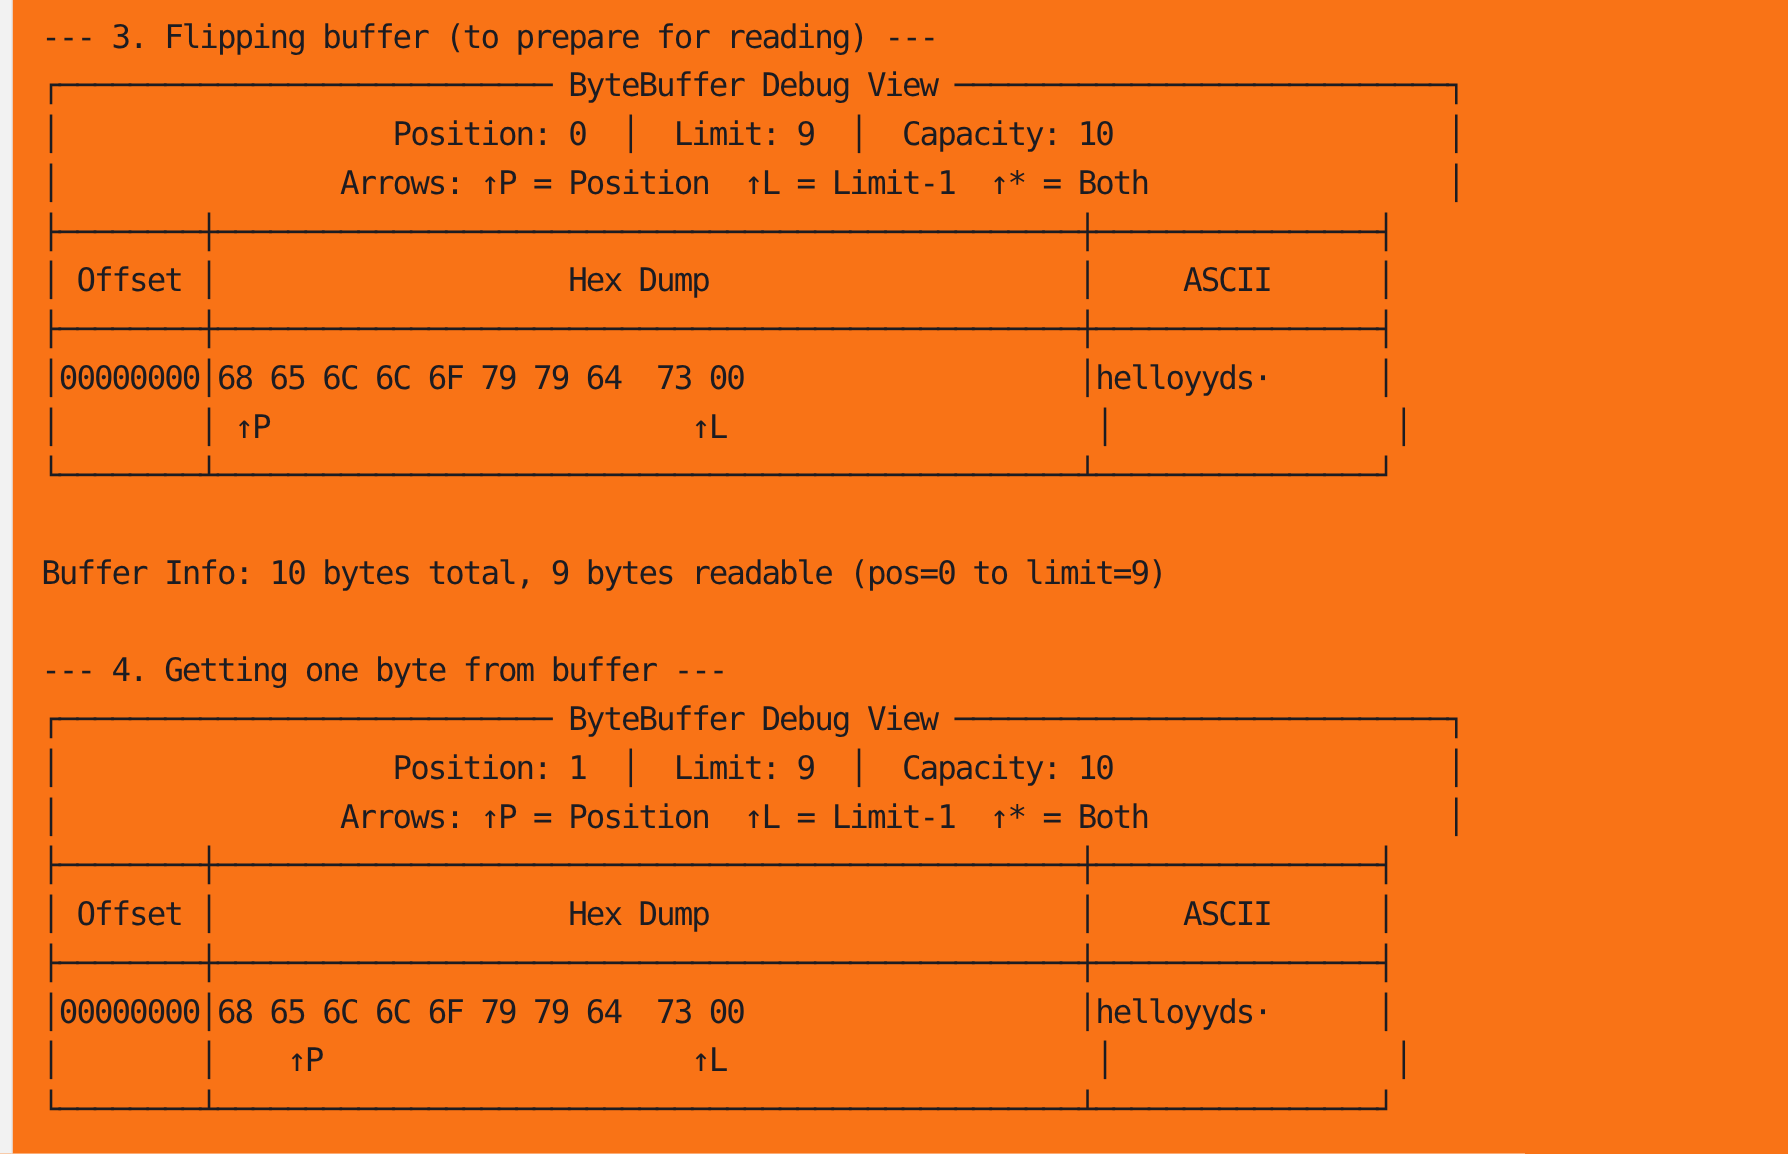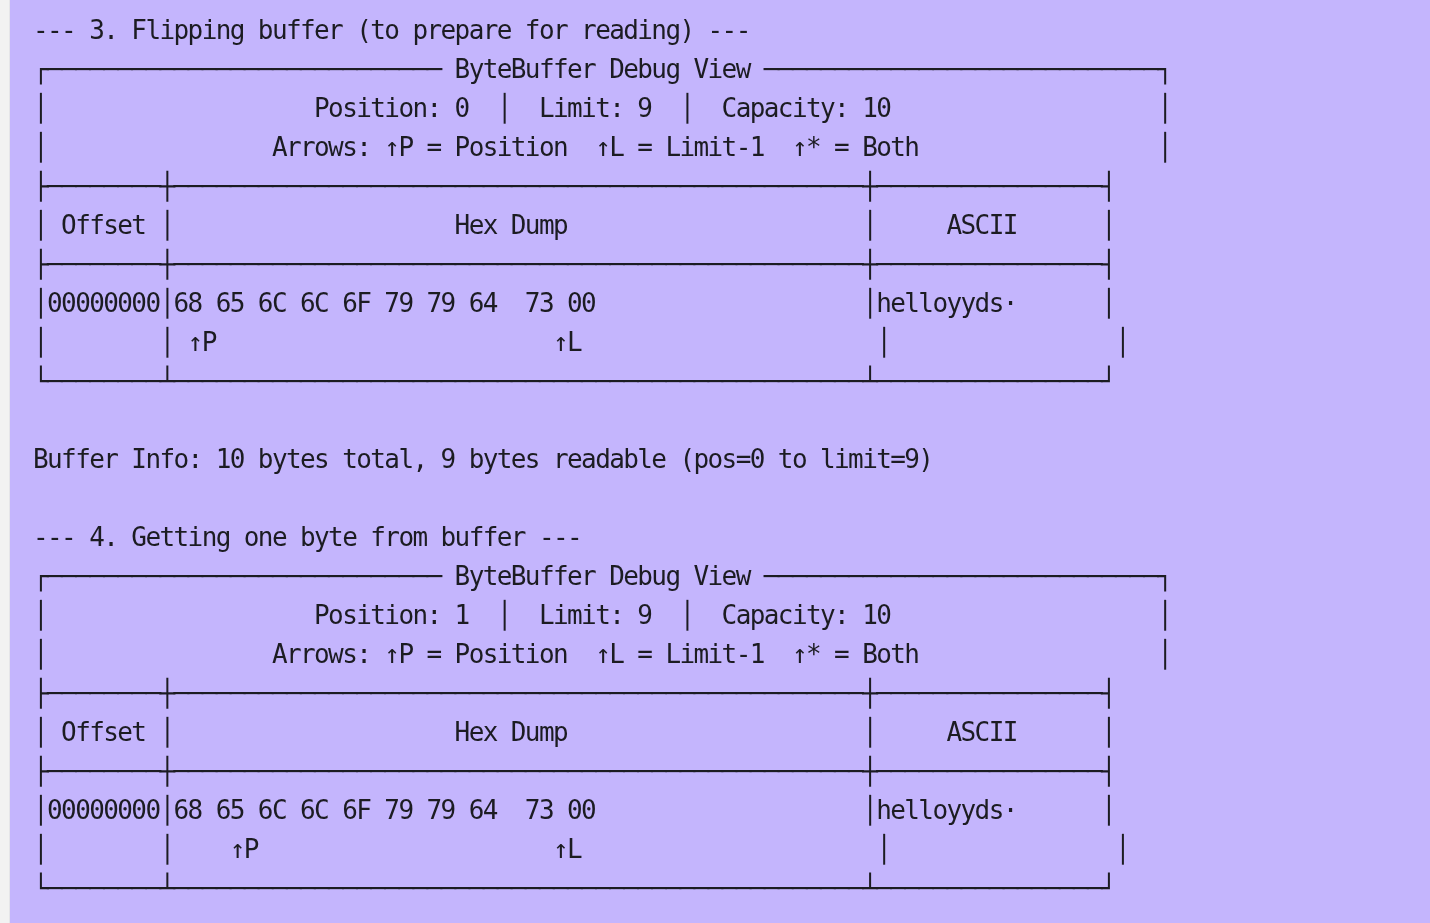--- a/index.html
+++ b/index.html
@@ -4,21 +4,21 @@
 <style>
   html, body {
     margin: 0;
     padding: 0;
     background: #ffffff;
   }
   .page {
     position: relative;
     width: 1430px;
     height: 923px;
-    background: #c4b5fd;
+    background: #f97316;
     overflow: hidden;
   }
   .gutter {
     position: absolute;
     left: 0;
     top: 0;
     width: 9px;
     height: 100%;
     background: #f2f2f2;
     border-right: 1px solid #e5e5e8;

